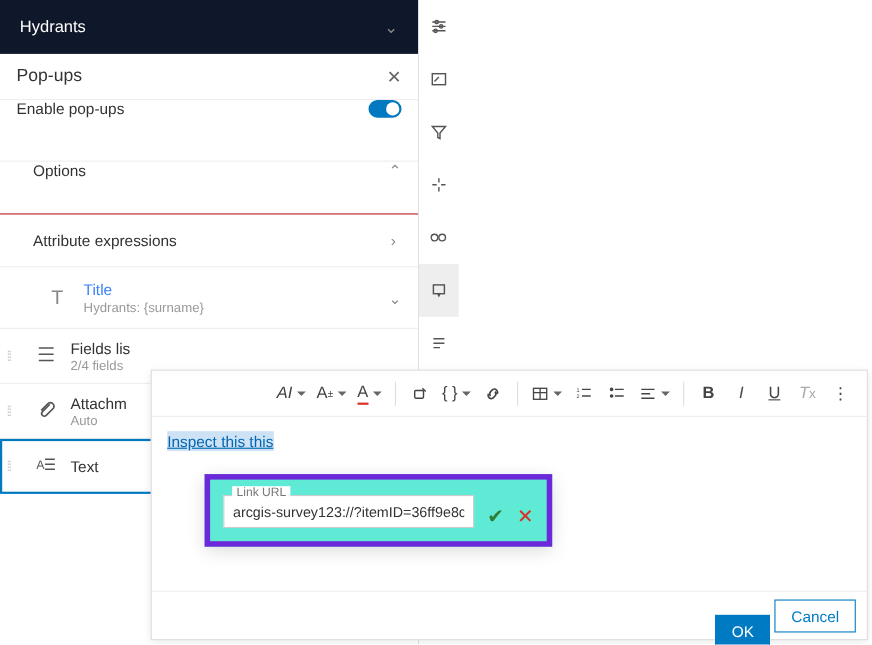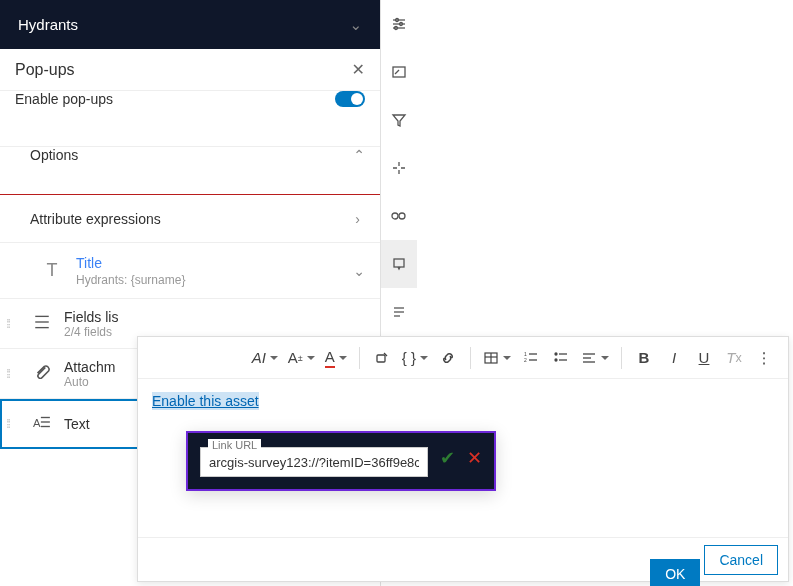--- a/index.html
+++ b/index.html
@@ -45,21 +45,21 @@
 
 .editor-popup { position: absolute; left: 137px; top: 336px; width: 652px; height: 246px; background: #fff; border: 1px solid #ddd; box-shadow: 0 2px 8px rgba(0,0,0,0.1); display: flex; flex-direction: column; }
 .editor-toolbar { height: 42px; border-bottom: 1px solid #eee; display: flex; align-items: center; padding: 0 10px; gap: 2px; justify-content: flex-end; }
 .tbtn { height: 30px; min-width: 28px; display: flex; align-items: center; justify-content: center; color: #444; cursor: pointer; padding: 0 4px; font-size: 15px; }
 .tbtn.caret::after { content: ""; border: 4px solid transparent; border-top-color: #666; margin-left: 4px; margin-top: 4px; }
 .tsep { width: 1px; height: 22px; background: #ddd; margin: 0 6px; }
 
 .editor-body { flex: 1; padding: 14px; position: relative; }
 .highlighted { background: #cde3f5; color: #0066b3; text-decoration: underline; padding: 1px 0; }
 
-.link-popover { position: absolute; top: 52px; left: 48px; background: #0f172a; border: 2px solid #6d28d9; box-shadow: 0 4px 16px rgba(0,0,0,0.15); padding: 14px 12px 12px 12px; display: flex; align-items: flex-start; gap: 12px; }
+.link-popover { position: absolute; top: 52px; left: 48px; background: #5eead4; border: 5px solid #6d28d9; box-shadow: 0 4px 16px rgba(0,0,0,0.15); padding: 14px 12px 12px 12px; display: flex; align-items: flex-end; gap: 12px; }
 .link-field { position: relative; }
 .link-field label { position: absolute; top: -8px; left: 8px; background: #fff; font-size: 11px; color: #777; padding: 0 4px; }
 .link-field input { width: 228px; height: 30px; border: 1px solid #ccc; padding: 0 8px; font-size: 13px; font-family: inherit; color: #333; }
 .check { color: #2e7d32; font-size: 18px; cursor: pointer; }
 .cross { color: #d93025; font-size: 18px; cursor: pointer; }
 
 .editor-footer { height: 44px; border-top: 1px solid #eee; display: flex; align-items: center; justify-content: flex-end; gap: 4px; padding: 0 10px; }
 .btn-primary { background: #007ac2; color: #fff; border: 1px solid #007ac2; height: 30px; padding: 0 14px; cursor: pointer; font-size: 14px; margin-top: 28px; }
 .btn-secondary { background: #fff; color: #007ac2; border: 1px solid #007ac2; height: 30px; padding: 0 14px; cursor: pointer; font-size: 14px; }
 </style>
@@ -249,21 +249,21 @@
         <u>U</u>
       </div>
     <div class="tbtn" style="color:#aaa">
         <i>T</i>
         <sub>x</sub>
       </div>
     <div class="tbtn">⋮</div>
   </div>
 
   <div class="editor-body">
-    <span class="highlighted">Enable this asset</span>
+    <span class="highlighted">Inspect this this</span>
 
     <div class="link-popover">
       <div class="link-field">
         <label>Link URL</label>
         <input type="text" id="link-input" value="arcgis-survey123://?itemID=36ff9e8c1" style="">
       </div>
       <span class="check">✔</span>
       <span class="cross">✕</span>
     </div>
   </div>

